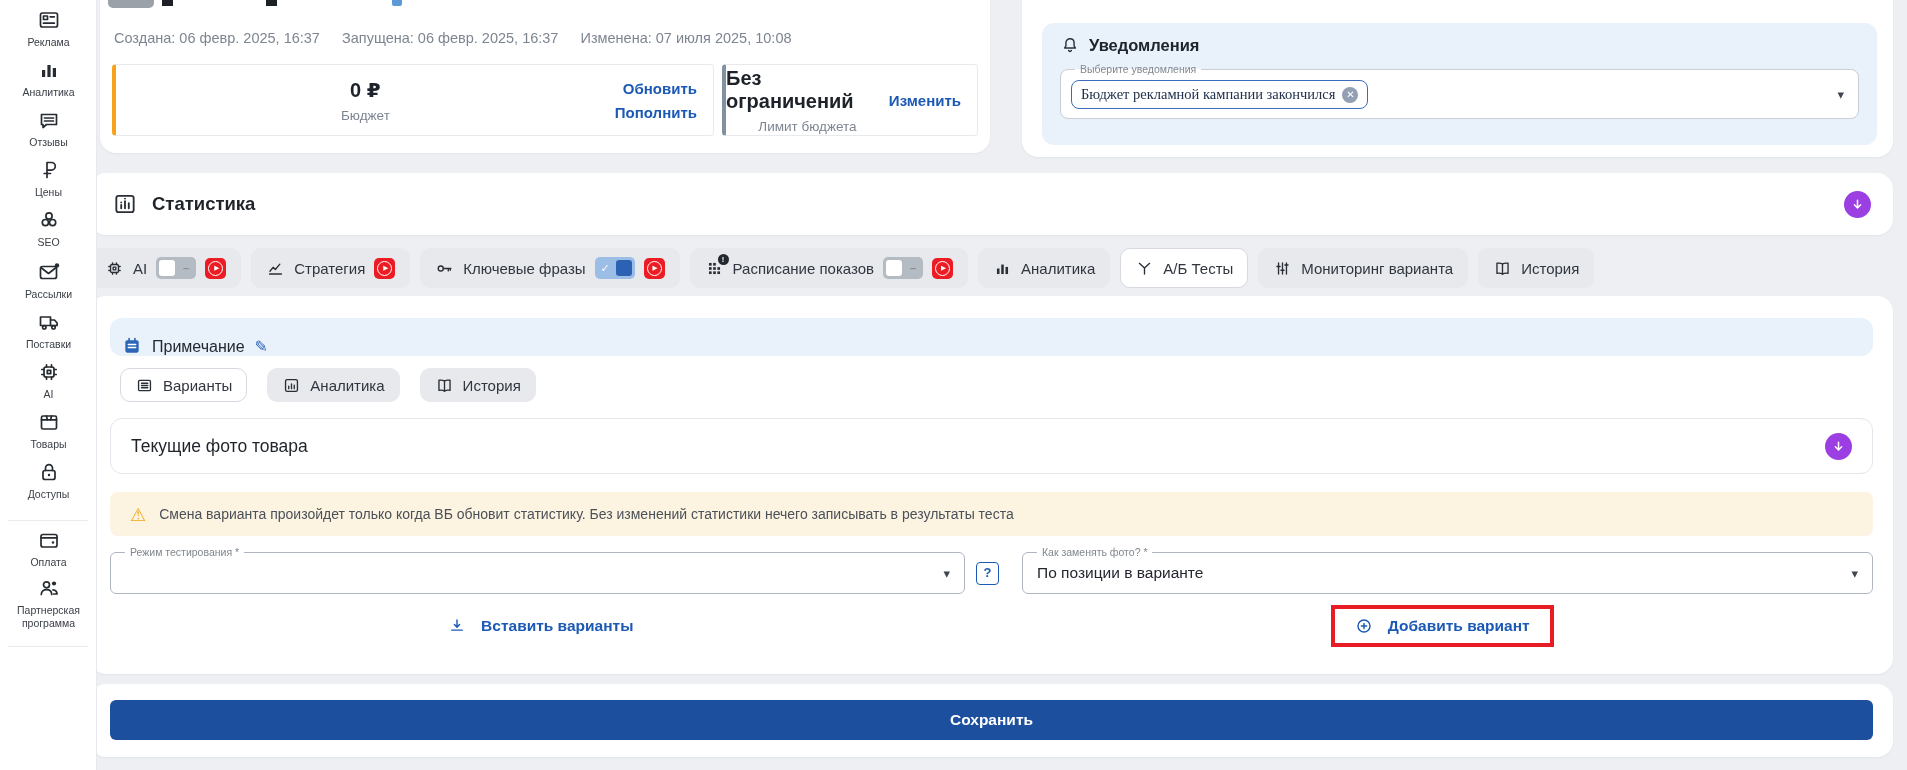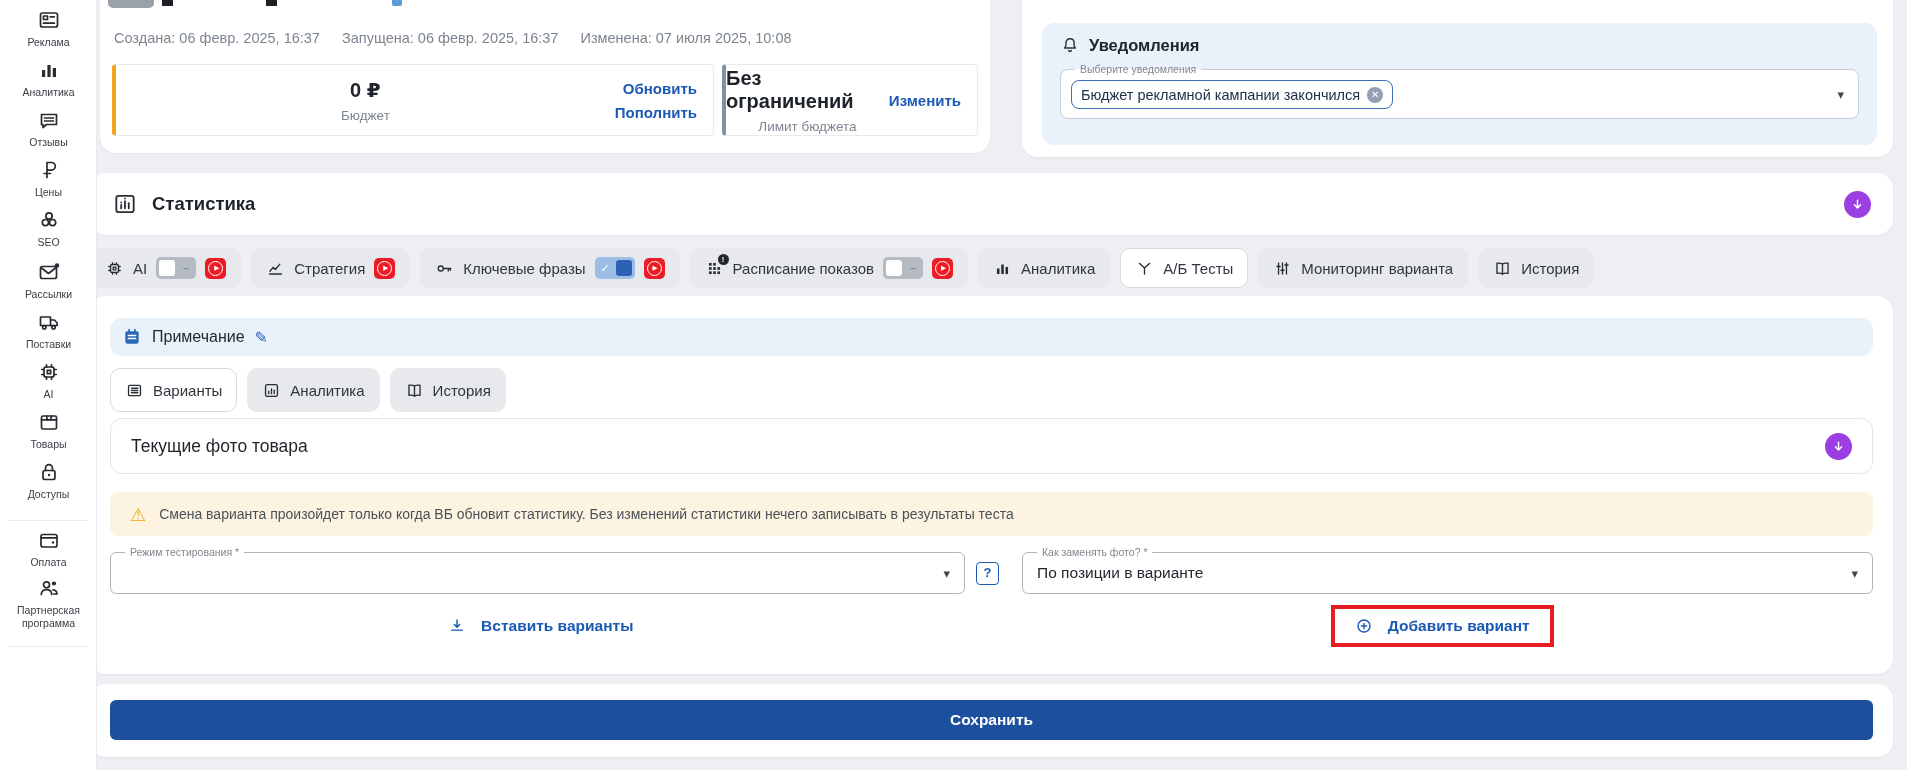--- a/index.html
+++ b/index.html
@@ -40,21 +40,21 @@
   #card-top-right { left:1022px; top:-20px; width:871px; height:177px; }
   .notif { position:absolute; left:20px; right:16px; top:43px; height:122px; background:#e9f1fb; border-radius:12px; }
   .notif-head { position:absolute; left:18px; top:12px; display:flex; align-items:center; gap:9px; }
   .notif-head svg { width:20px; height:20px; stroke:#28303c; fill:none; stroke-width:1.7; stroke-linecap:round; stroke-linejoin:round; }
   .notif-title { font-size:16.5px; font-weight:bold; color:#20252c; }
   .notif-input { position:absolute; left:18px; right:18px; top:46px; height:50px; background:#fff; border:1px solid #c9ced6; border-radius:8px; cursor:pointer; }
   .float-label { position:absolute; top:-7px; left:14px; font-size:10.5px; color:#80878f; padding:0 5px; line-height:13px;
                  background:linear-gradient(180deg,#e9f1fb 46%,#ffffff 46%); border-radius:2px; }
   .chip { position:absolute; left:10px; top:10px; height:29px; display:inline-flex; align-items:center; gap:7px;
           border:1.5px solid #3c6cba; border-radius:8px; padding:0 9px; background:#fff; }
-  .chip-text { font-size:14.5px; color:#21314c; }
+  .chip-text { font-size:14.5px; color:#21314c;font-family:Liberation Serif, serif; }
   .chip-x { width:16px; height:16px; border-radius:50%; background:#93a0b4; color:#fff; font-size:10px; line-height:16px; text-align:center; cursor:pointer; }
   .caret { position:absolute; right:14px; top:50%; transform:translateY(-50%); color:#3f4750; font-size:13px; }
 
   
   #card-stats { left:90px; top:173px; width:1803px; height:62px; display:flex; align-items:center; padding:0 22px; }
   #card-stats svg.hd { width:26px; height:26px; stroke:#2a2f36; fill:none; stroke-width:1.7; stroke-linecap:round; stroke-linejoin:round; }
   .stats-title { font-size:18.5px; font-weight:bold; color:#1f242b; margin-left:14px; }
   .purple-btn { margin-left:auto; width:27px; height:27px; border-radius:50%; background:#9b3fe2; display:grid; place-items:center; cursor:pointer; }
   .purple-btn svg { width:15px; height:15px; stroke:#fff; fill:none; stroke-width:2.4; stroke-linecap:round; stroke-linejoin:round; }
 
@@ -76,26 +76,26 @@
   .tgl .knob { position:absolute; width:16px; height:16px; top:3px; border-radius:3px; }
   .tgl.off .knob { left:3px; background:#fff; }
   .tgl.on .knob { right:3px; background:#2c61b3; }
   .tgl .mark { position:absolute; top:50%; transform:translateY(-50%); font-size:11px; line-height:1; }
   .tgl.off .mark { right:7px; color:#868d96; font-weight:bold; }
   .tgl.on .mark { left:6px; color:#fff; font-weight:bold; }
 
   
   #card-main { left:90px; top:296px; width:1803px; height:378px; }
   .note-bar { position:absolute; left:20px; right:20px; top:22px; height:38px; background:#e9f1fb; border-radius:12px;
-              display:flex; align-items:center; gap:10px; padding:0 12px; }
+              display:flex; align-items:flex-end; gap:10px; padding:0 12px; }
   .note-bar svg.note { width:20px; height:20px; }
   .note-text { font-size:16px; color:#252a31; }
   .pencil { color:#2d66b8; font-size:16px; cursor:pointer; }
   .subtabs { position:absolute; left:20px; top:72px; height:34px; display:flex; gap:10px; }
-  .subtabs .tab { height:44px; font-size:15px; }
+  .subtabs .tab { height:34px; font-size:15px;margin-left:10px; }
   .photos { position:absolute; left:20px; right:20px; top:122px; height:56px; border:1px solid #e3e6eb; border-radius:12px;
             display:flex; align-items:center; padding:0 20px; }
   .photos-title { font-size:17.5px; font-weight:normal; color:#1f242b; }
   .warn { position:absolute; left:20px; right:20px; top:196px; height:44px; background:#fcf3e1; border-radius:8px;
           display:flex; align-items:center; gap:13px; padding:0 20px; }
   .warn-icon { color:#f0a415; font-size:18px; font-family:"DejaVu Sans",sans-serif; }
   .warn-text { font-size:14px; color:#4b5158; }
   .sel { position:absolute; top:256px; height:42px; background:#fff; border:1px solid #b0b6bf; border-radius:6px; cursor:pointer; }
   #sel-mode { left:20px; width:855px; }
   #sel-replace { left:932px; width:851px; }

